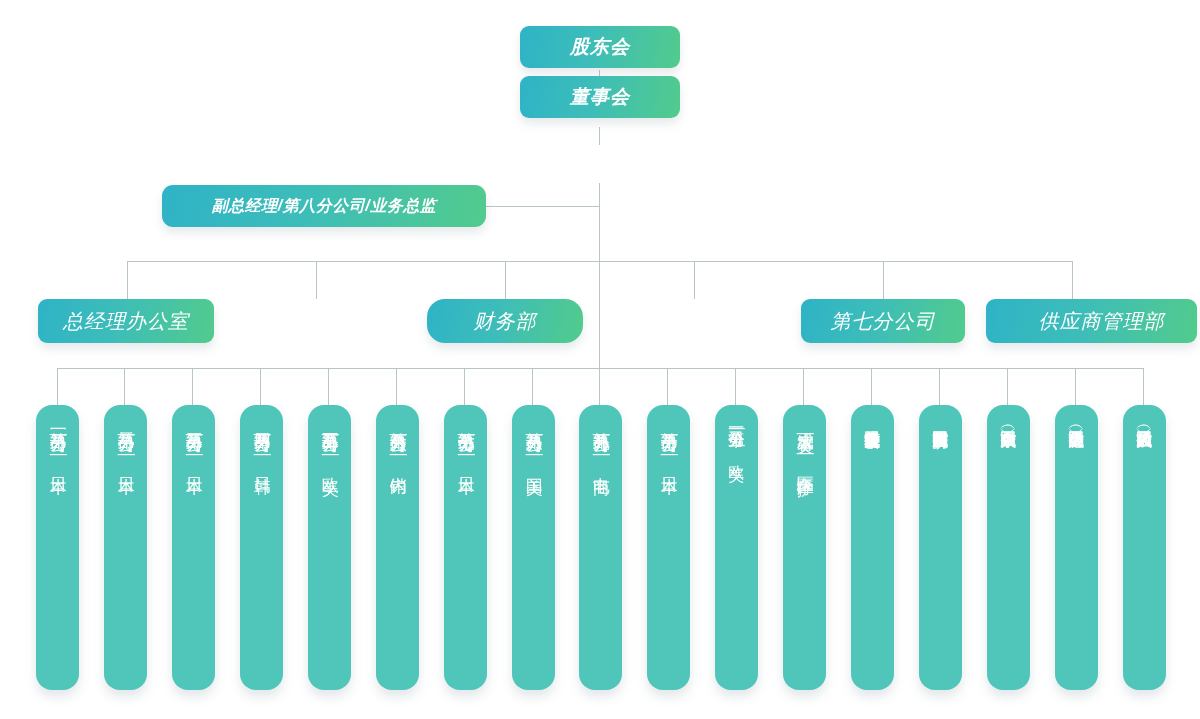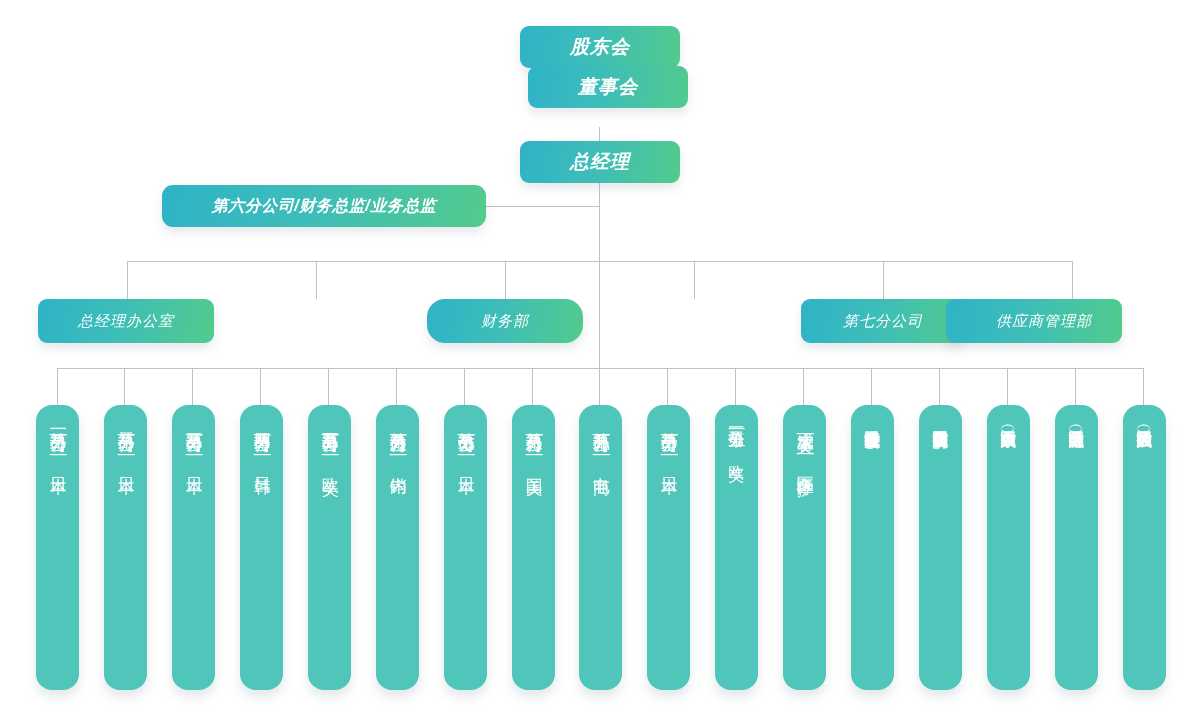--- a/index.html
+++ b/index.html
@@ -39,21 +39,21 @@
   
   .vgm-node {
     width: 324px; height: 42px;
     font-size: 16px; font-weight: bold; font-style: italic;
     letter-spacing: .5px;
     border-radius: 11px;
   }
   
   .dept-node {
     height: 44px;
-    font-size: 15px; font-style: italic;
+    font-size: 20px; font-style: italic;
     letter-spacing: 1px;
     border-radius: 9px;
     font-weight: 400;
   }
   
   .leaf-node {
     top: 405px; height: 285px;
     width: 43px;
     background: #4fc6b9;
     border-radius: 16px;
@@ -109,41 +109,38 @@
   <div class="line v" style="left:803px;  top:368px; height:38px;"></div>
   <div class="line v" style="left:871px;  top:368px; height:38px;"></div>
   <div class="line v" style="left:939px;  top:368px; height:38px;"></div>
   <div class="line v" style="left:1007px; top:368px; height:38px;"></div>
   <div class="line v" style="left:1075px; top:368px; height:38px;"></div>
   <div class="line v" style="left:1143px; top:368px; height:38px;"></div>
 
   <div class="node top-node" style="left:520px; top:26px;">
     <span>股东会</span>
   </div>
-  <div class="node top-node" style="left:520px; top:66px;margin-left:8px;">
+  <div class="node top-node" style="left:520px; top:76px;">
     <span>董事会</span>
-  </div>
-  <div class="node top-node" style="left:520px; top:141px;">
-    <span>总经理</span>
   </div>
 
   <div class="node vgm-node" style="left:162px; top:185px;">
-    <span>第六分公司/财务总监/业务总监</span>
+    <span>副总经理/第八分公司/业务总监</span>
   </div>
 
   <div class="node dept-node" style="left:38px; top:299px; width:176px;">
     <span>总经理办公室</span>
   </div>
   <div class="node dept-node" style="left:427px; top:299px; width:156px;border-radius:18px;">
     <span>财务部</span>
   </div>
   <div class="node dept-node" style="left:801px; top:299px; width:164px;">
     <span>第七分公司</span>
   </div>
-  <div class="node dept-node" style="left:946px; top:299px; width:176px;padding-left:20px;">
+  <div class="node dept-node" style="left:986px; top:299px; width:211px;padding-left:20px;">
     <span>供应商管理部</span>
   </div>
 
   <div class="node leaf-node" style="left:36px;">
     <span class="vtext">第一分公司——日本</span>
   </div>
   <div class="node leaf-node" style="left:104px;">
     <span class="vtext">第二分公司——日本</span>
   </div>
   <div class="node leaf-node" style="left:172px;">

